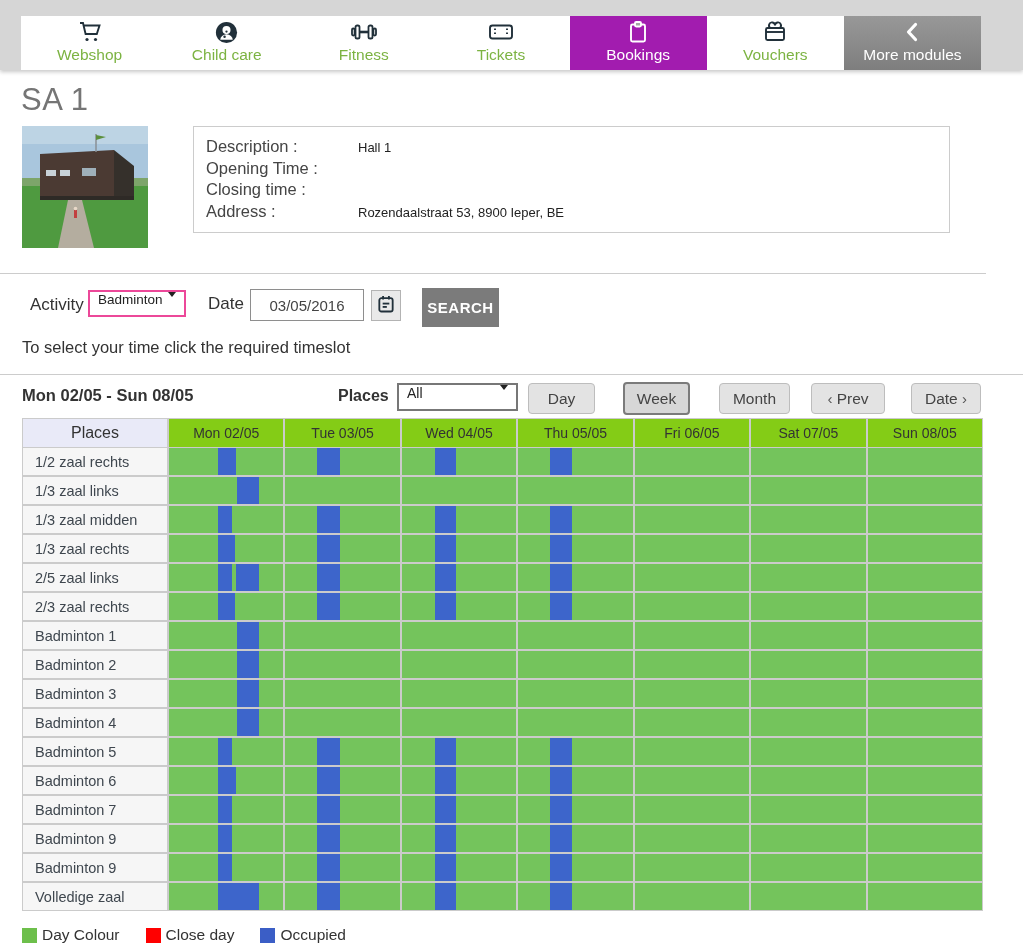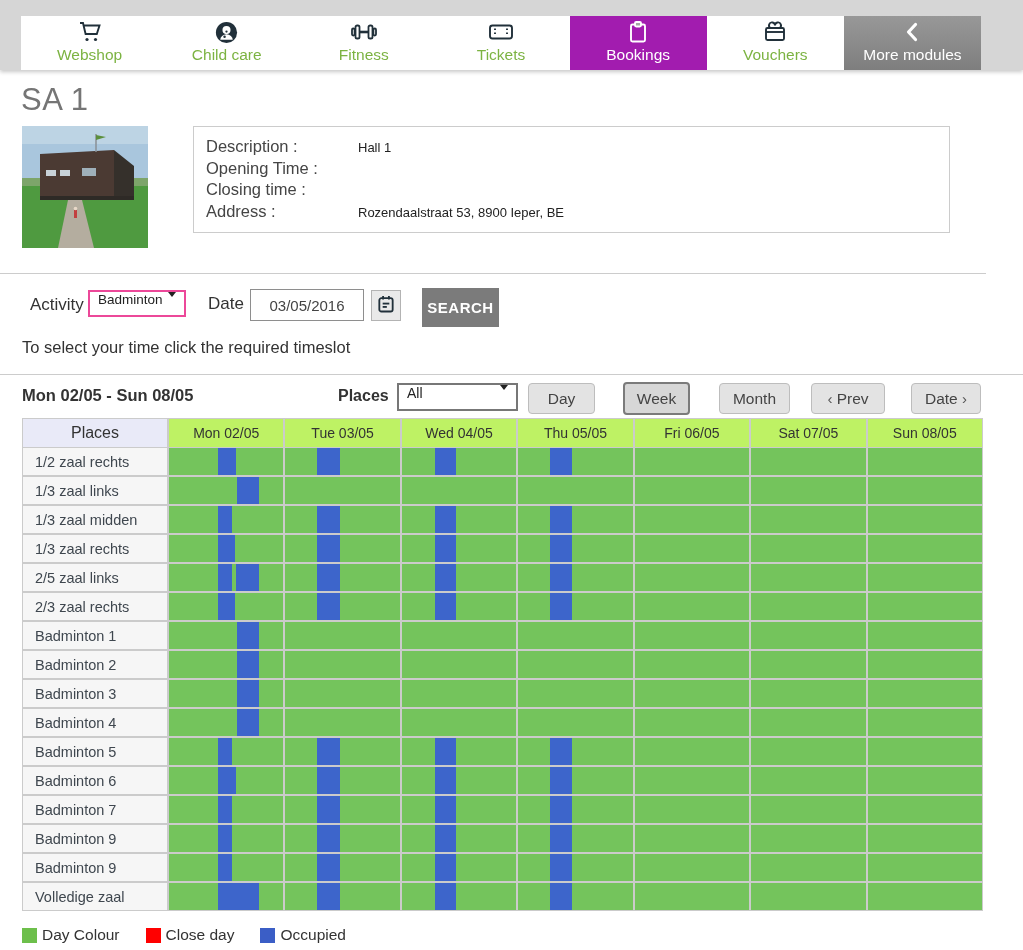--- a/index.html
+++ b/index.html
@@ -64,21 +64,21 @@
   #btn-month { left:719px; width:71px; }
   #btn-prev  { left:811px; width:74px; }
   #btn-next  { left:911px; width:70px; }
   .chev { font-size:15px; color:#555; }
 
   
   #schedule-grid { position:absolute; left:22px; top:418px; width:961px;
                    display:grid; grid-template-columns:144px repeat(7, 1fr);
                    grid-auto-rows:27px; gap:2px; background:#cbcbcb; border:1px solid #cbcbcb; }
   .g-cell { position:relative; overflow:hidden; }
-  .g-cell.head { height:28px; background:#bef264; font-size:14px; color:#333;
+  .g-cell.head { height:28px; background:#84cc16; font-size:14px; color:#333;
                  display:flex; align-items:center; justify-content:center; }
   .g-cell.places-head { background:#e9eaf8; font-size:16px; }
   .g-cell.rowlabel { background:#f6f6f6; font-size:14.5px; color:#3f474f;
                      display:flex; align-items:center; padding-left:12px; }
   .g-cell.slot { cursor:pointer; }
   .occ { position:absolute; top:0; bottom:0; }
 
   
   .legend { position:absolute; left:22px; top:926px; display:flex; align-items:center; font-size:15.5px; color:#333; }
   .legend .sw { width:15px; height:15px; display:inline-block; margin-right:5px; }

